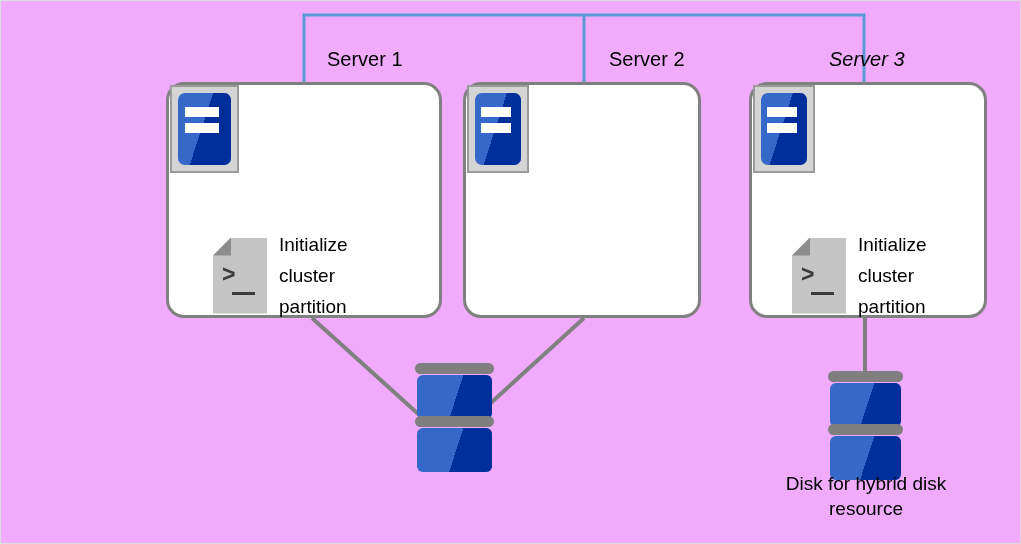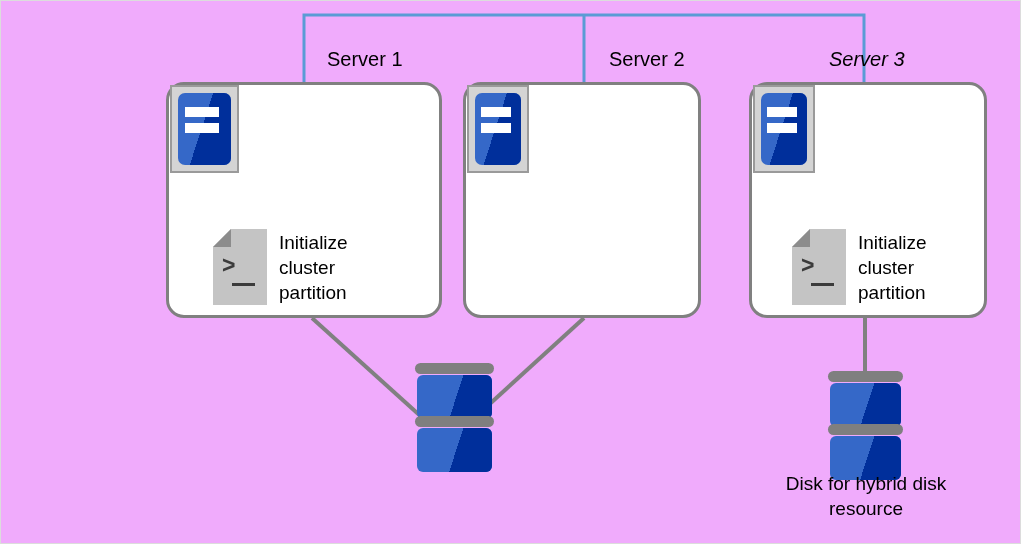--- a/index.html
+++ b/index.html
@@ -120,21 +120,21 @@
     position: absolute;
     left: 19px;
     top: 54px;
     width: 23px;
     height: 3px;
     background: #3b3b3b;
   }
   .script-text {
     margin-left: 12px;
     font-size: 19px;
-    line-height: 25px;
+    line-height: 31px;
     color: #000000;
     white-space: pre-line;
   }
 
   
   .disk {
     position: absolute;
   }
   .disk-bar {
     position: absolute;

